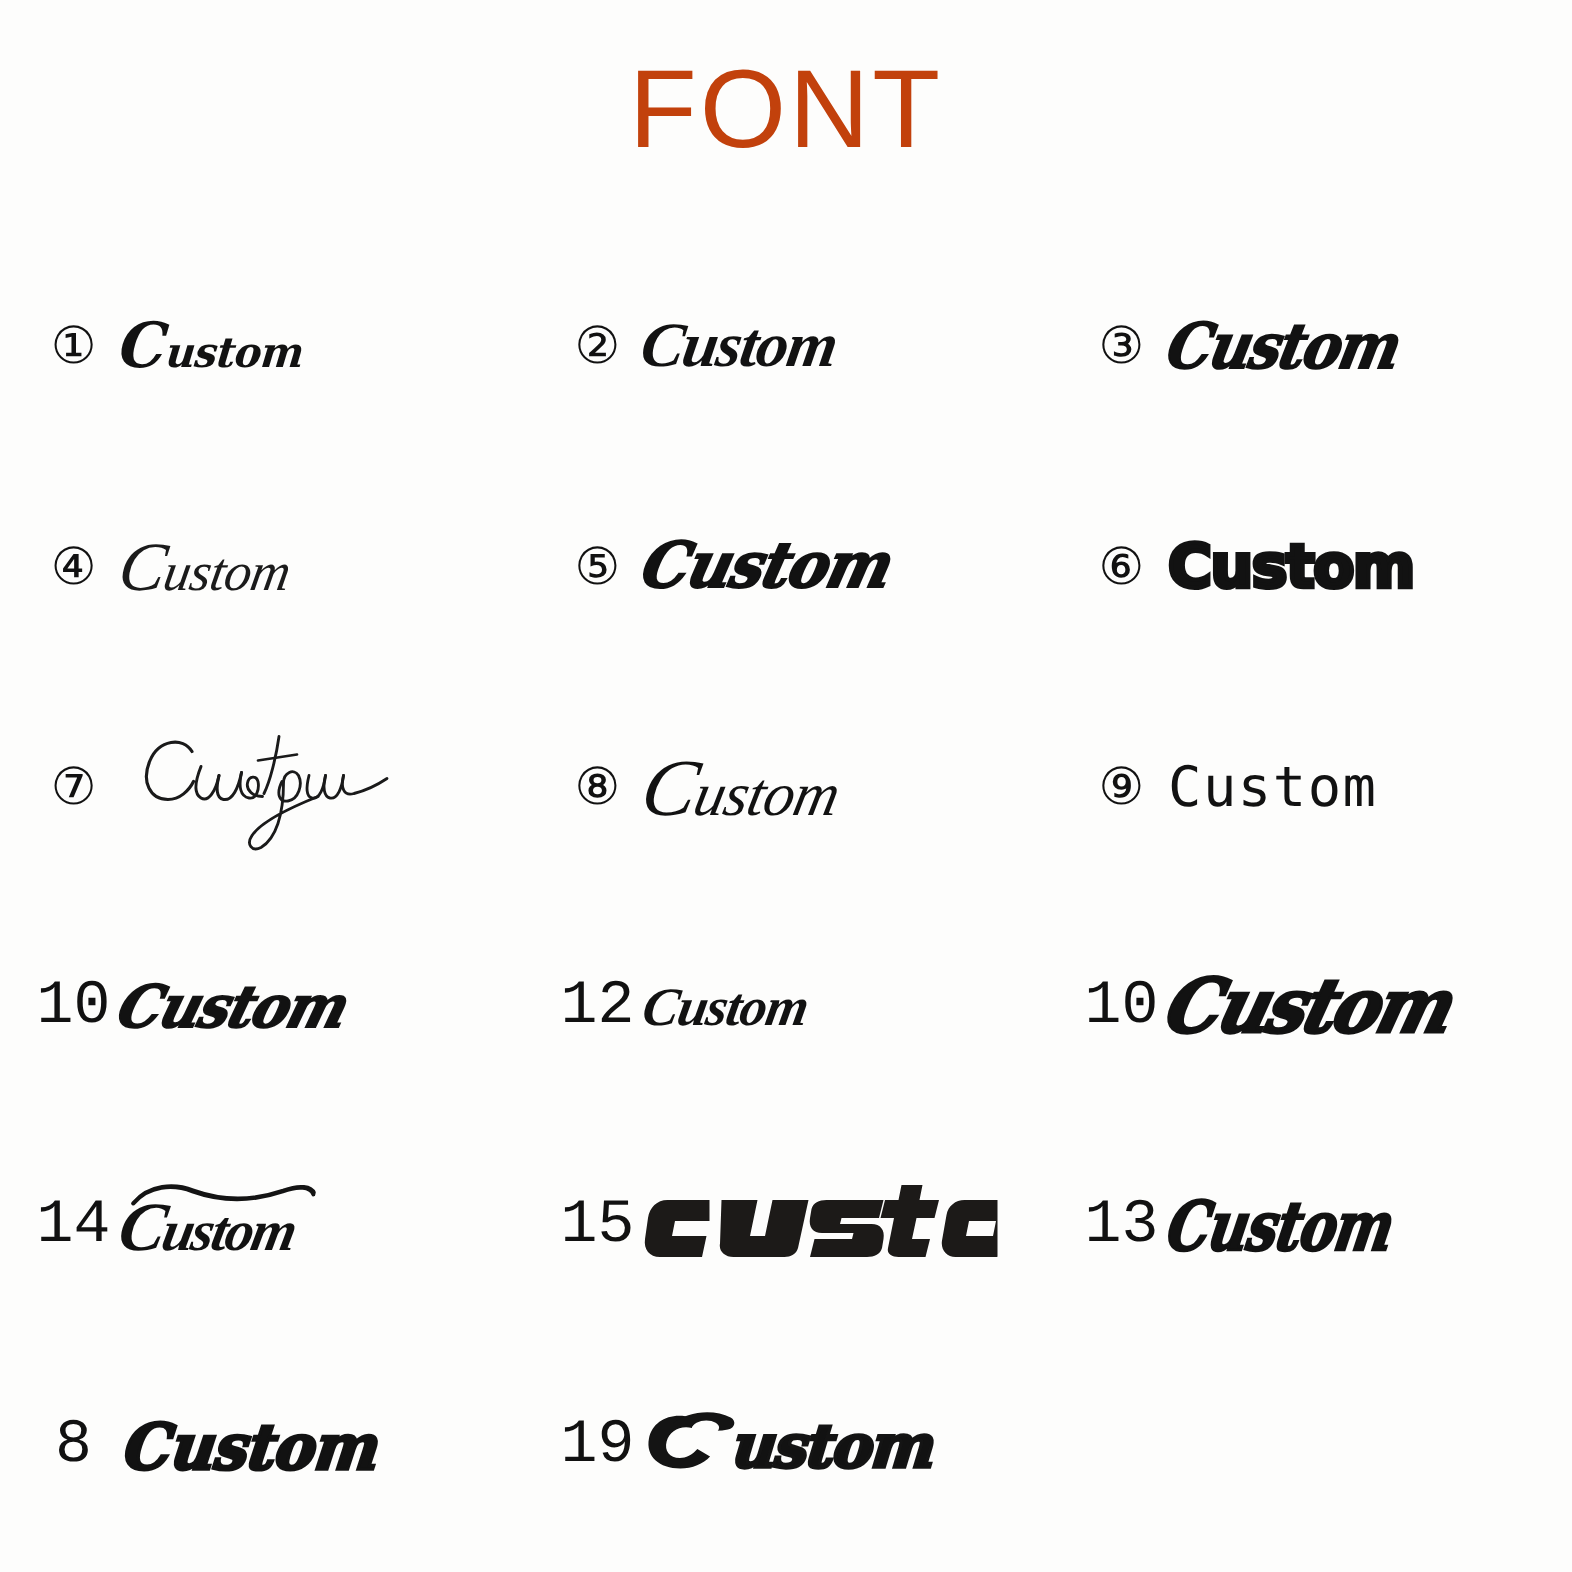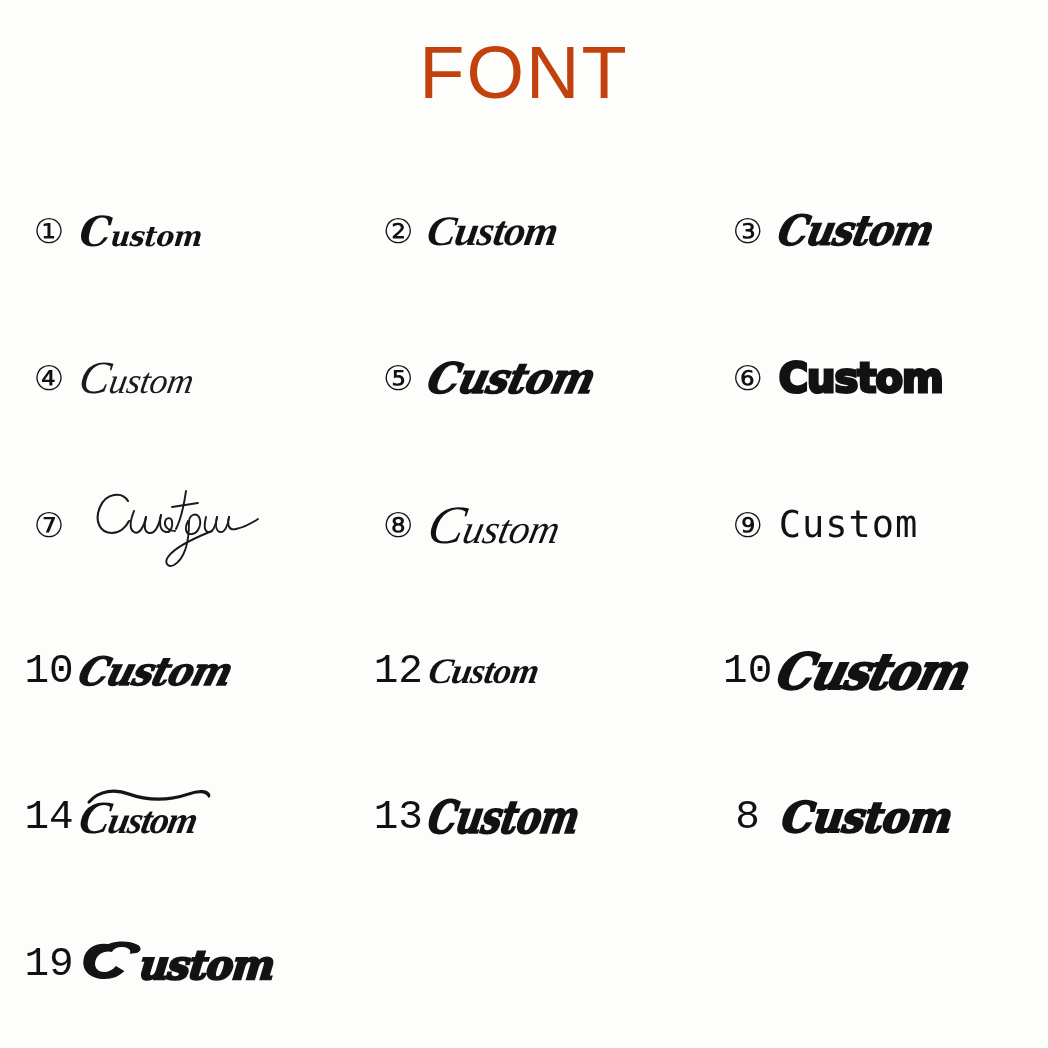--- a/index.html
+++ b/index.html
@@ -315,20 +315,37 @@
     <div class="cell">
       <span class="num">14</span>
       <span class="sample f14">
         <svg class="swash" viewBox="0 0 122 18">
           <path d="M2 14 C10 2, 26 1, 40 6 C58 12, 78 14, 100 6 C110 2, 118 3, 121 8" fill="none" stroke="#141414" stroke-width="3.2" stroke-linecap="round"></path>
         </svg>
         <span class="cap">C</span><span>ustom</span>
       </span>
     </div>
 
+    <div class="cell">
+      <span class="num">15</span>
+      <span class="sample">
+        <svg width="236" height="56" viewBox="0 0 236 56">
+          <g fill="#1c1a18">
+            <path d="M44 10 L16 10 C9 10, 4 15, 3 22 L1 36 C0 43, 4 48, 11 48 L39 48 L42 34 L19 34 L21 24 L44 24 Z"></path>
+            <path d="M52 10 L76 10 L71 34 L81 34 L86 10 L110 10 L103 42 C102 46, 98 48, 94 48 L60 48 C54 48, 50 44, 51 39 Z"></path>
+            <path d="M122 10 L160 10 L157 22 L132 22 L131 26 L152 26 C158 26, 161 30, 160 36 L159 42 C158 46, 154 48, 149 48 L111 48 L114 36 L139 36 L140 32 L119 32 C113 32, 110 28, 111 22 L112 16 C113 12, 117 10, 122 10 Z"></path>
+            <path d="M186 0 L172 0 L170 10 L161 10 L158 22 L167 22 L163 42 C162 46, 166 48, 170 48 L188 48 L191 36 L179 36 L182 22 L194 22 L197 10 L184 10 Z"></path>
+            <path d="M214 10 L240 10 C246 10, 250 15, 249 21 L246 38 C245 44, 240 48, 234 48 L208 48 C202 48, 198 43, 199 37 L202 20 C203 14, 208 10, 214 10 Z M217 24 L215 34 L233 34 L235 24 Z"></path>
+          </g>
+          <g fill="#1c1a18" transform="translate(8,0)">
+            <path d="M250 48 L262 48 L266 24 L274 24 L270 48 L282 48 L286 24 L294 24 L290 48 L302 48 L308 16 C309 12, 306 10, 302 10 L262 10 C258 10, 255 12, 254 16 Z"></path>
+          </g>
+        </svg>
+      </span>
+    </div>
 
     <div class="cell">
       <span class="num">13</span>
       <span class="sample f16">Custom</span>
     </div>
 
     <div class="cell">
       <span class="num">8</span>
       <span class="sample f17">Custom</span>
     </div>

